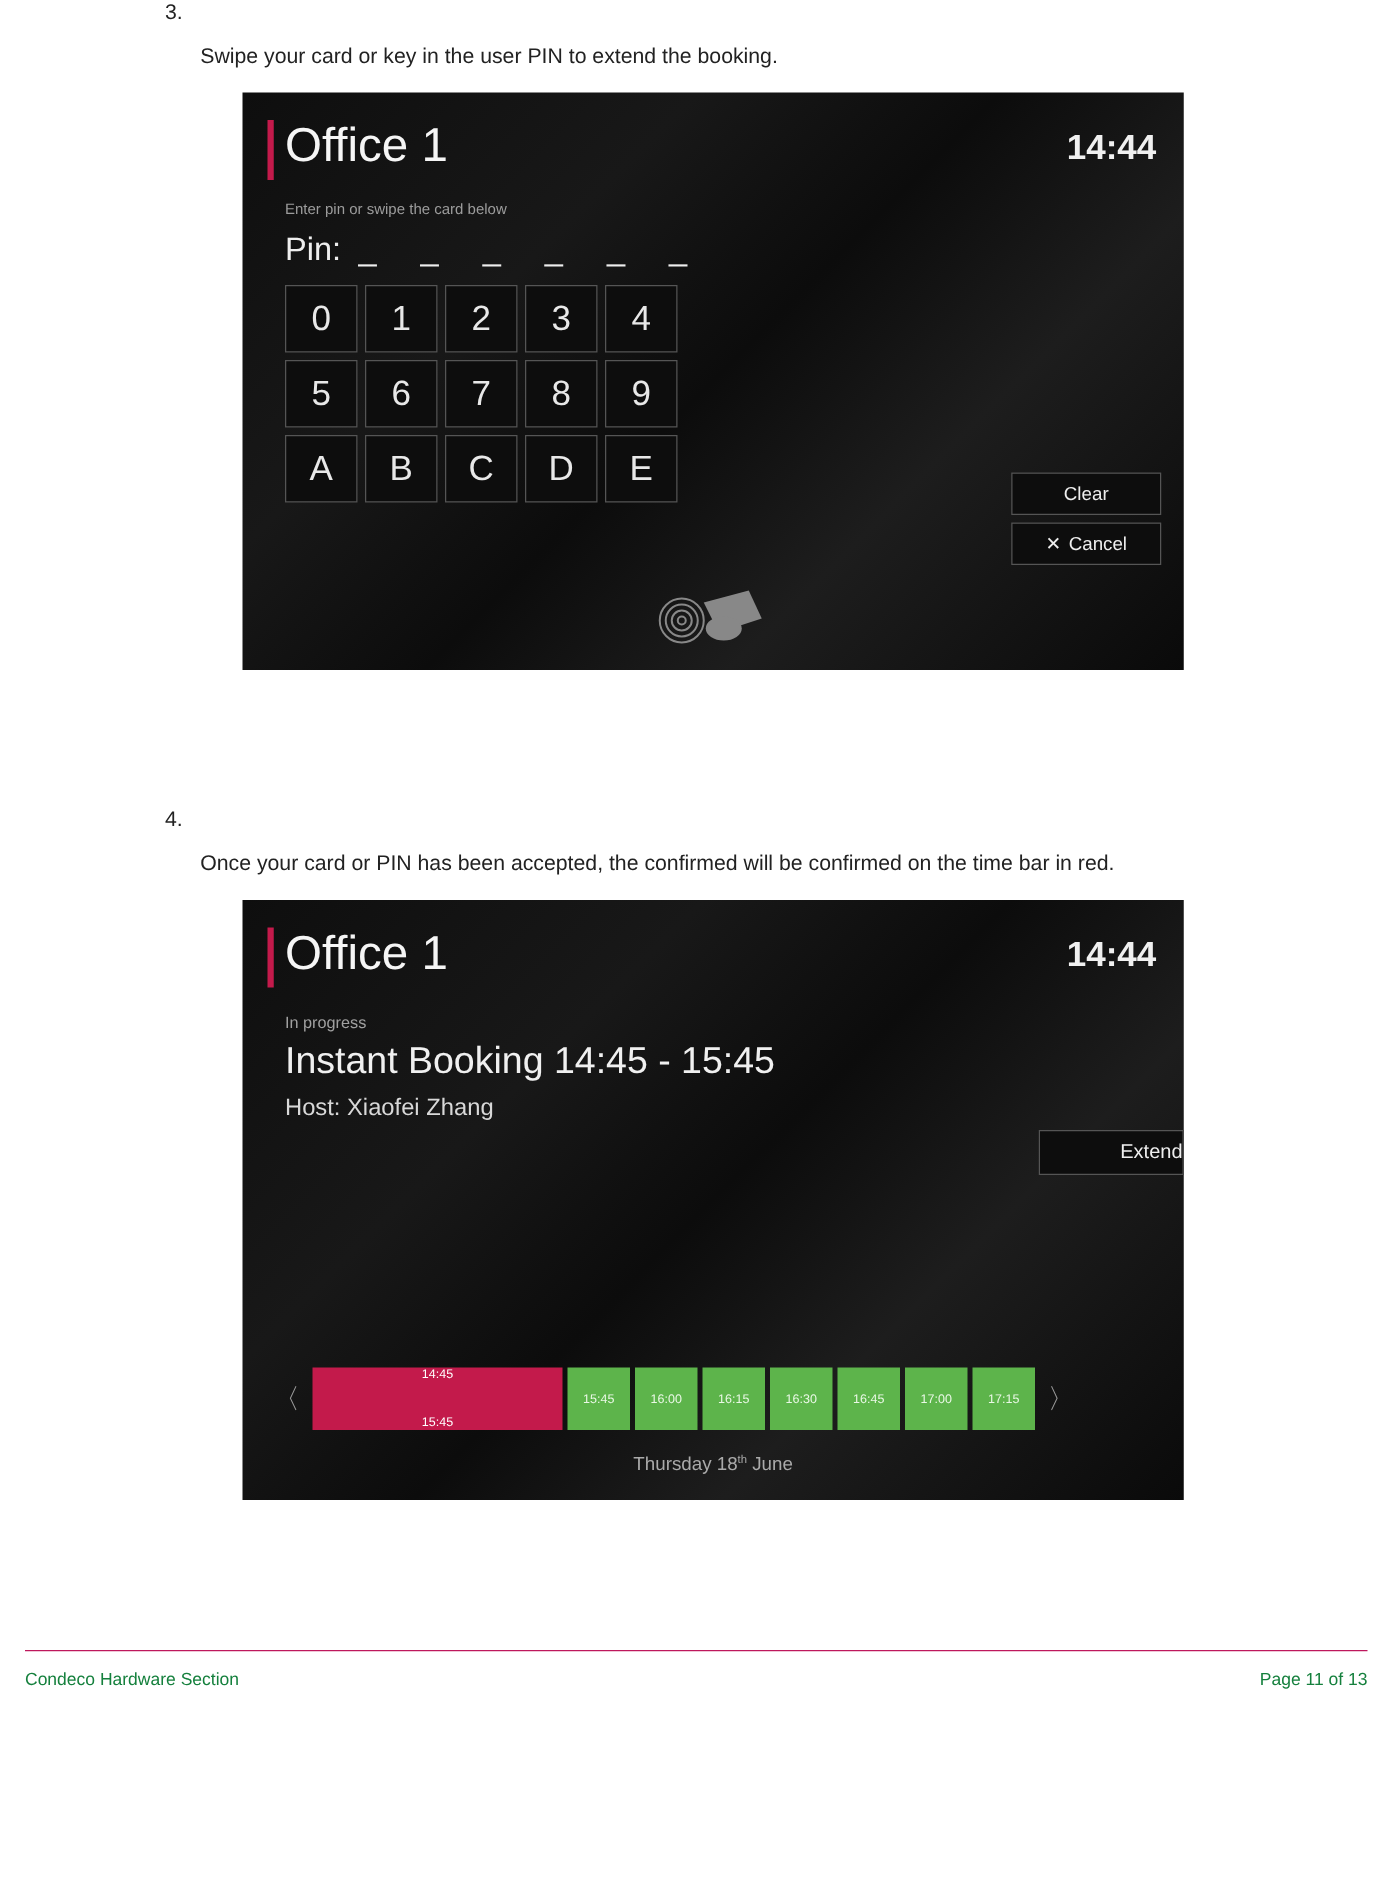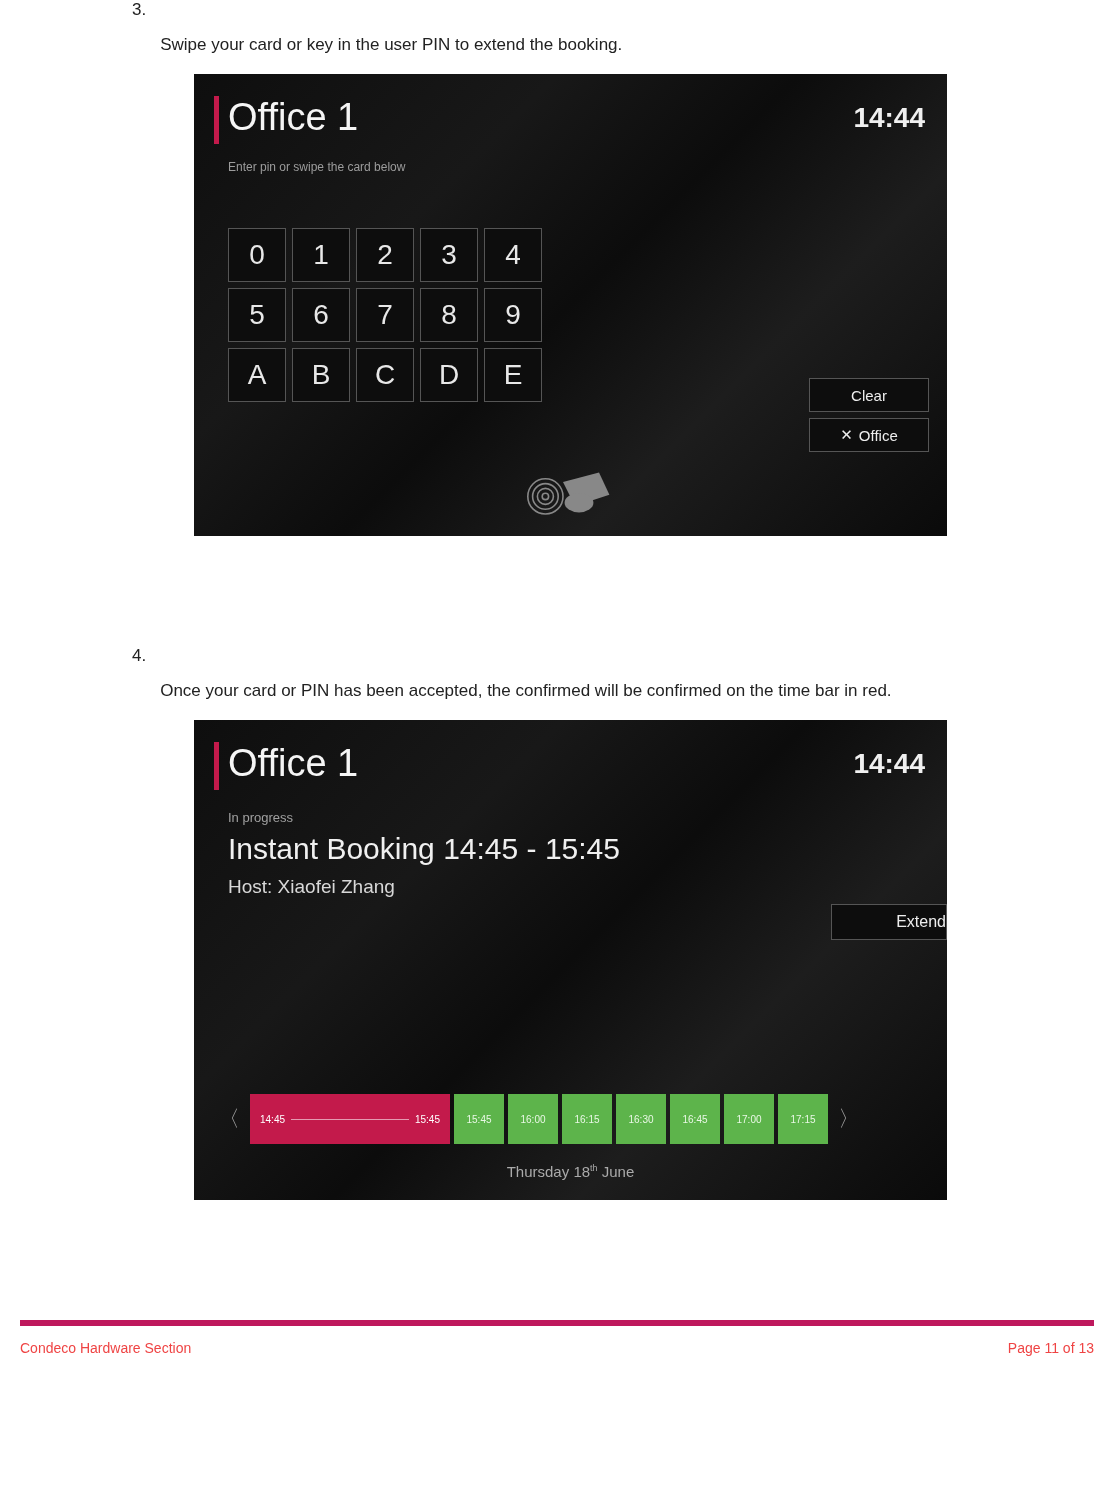--- a/index.html
+++ b/index.html
@@ -107,54 +107,58 @@
     display:flex; align-items:stretch; gap:4px;
   }
   .nav-arrow {
     width: 34px; height: 50px;
     display:flex; align-items:center; justify-content:center;
     cursor:pointer; color:#999; font-size:22px;
     border:none; background:transparent;
   }
   .slot {
     height:50px; display:flex; align-items:center;
-    font-size:10px; color:#fff; position:relative;
+    font-size:10px; color:#fff; position:relative;flex-direction:column;
   }
   .slot.booked { background:#c31a4b; width:200px; padding:0 10px; justify-content:space-between; }
   .slot.booked .s-line { flex:1; height:1px; background:#e59ab1; margin:0 6px; }
   .slot.free { background:#5db44b; width:50px; justify-content:center; color:#eaf8e6; cursor:pointer;}
   .date-line {
     position:absolute; left:0; right:0; bottom:20px;
     text-align:center; color:#aaa; font-size:15px;
   }
   .date-line sup{font-size:9px;margin-top:20px;}
 
   
   .page-footer {
     margin-top: 120px;
-    border-top: 6px solid #be185d;
+    border-top: 1px solid #be185d;
     padding-top: 14px;
     display:flex; justify-content:space-between;
-    font-size:14px; color:#ef4444;gap:13px;
+    font-size:14px; color:#15803d;gap:13px;
   }
 </style>
 </head>
 <body>
 
 <div class="step-row">
   <div class="step-num">3.</div>
   <div class="step-body">Swipe your card or key in the user PIN to extend the booking.</div>
 </div>
 
 <div class="screenshot-wrap">
   <div class="screen screen1">
     <div class="accent-bar"></div>
     <div class="room-title">Office 1</div>
     <div class="clock">14:44</div>
     <div class="hint-text">Enter pin or swipe the card below</div>
+    <div class="pin-line">
+      <span>Pin:</span>
+      <span class="dashes">_ _ _ _ _ _</span>
+    </div>
     <div class="keypad">
       <div class="key">0</div>
       <div class="key">1</div>
       <div class="key">2</div>
       <div class="key">3</div>
       <div class="key">4</div>
       <div class="key">5</div>
       <div class="key">6</div>
       <div class="key">7</div>
       <div class="key">8</div>
@@ -164,21 +168,21 @@
       <div class="key">C</div>
       <div class="key">D</div>
       <div class="key">E</div>
     </div>
     <div class="action-btns">
       <div class="dark-btn">
         <span>Clear</span>
       </div>
       <div class="dark-btn">
         <span>✕</span>
-        <span>Office</span>
+        <span>Cancel</span>
       </div>
     </div>
     <svg class="swipe-icon" viewBox="0 0 120 70">
       <g fill="#888">
         <circle cx="28" cy="38" r="4" fill="none" stroke="#888" stroke-width="2"></circle>
         <circle cx="28" cy="38" r="10" fill="none" stroke="#888" stroke-width="2"></circle>
         <circle cx="28" cy="38" r="16" fill="none" stroke="#888" stroke-width="2"></circle>
         <circle cx="28" cy="38" r="22" fill="none" stroke="#888" stroke-width="2"></circle>
         <path d="M50 20 L95 8 L108 36 L65 50 Z"></path>
         <ellipse cx="70" cy="46" rx="18" ry="12"></ellipse>

